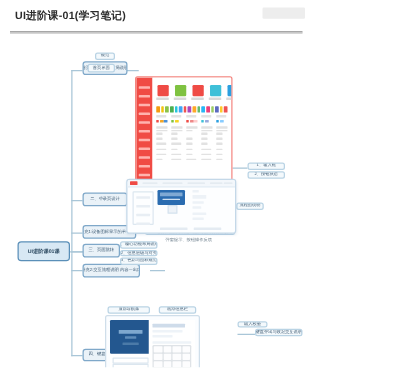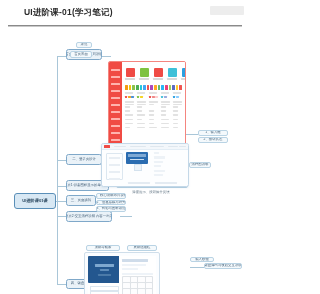--- a/index.html
+++ b/index.html
@@ -4,21 +4,21 @@
 <style>
   html,body{margin:0;padding:0;background:#ffffff;}
   body{
     width:250px;height:294px;overflow:hidden;position:relative;
     font-family:"Liberation Sans","DejaVu Sans",sans-serif;
     color:#3a3a3a;
   }
   
   #header{position:absolute;left:0;top:0;width:250px;height:30px;background:#fff;}
   #doc-title{
-    position:absolute;left:24px;top:7px;
+    position:absolute;left:12px;top:7px;
     font-size:8.5px;font-weight:700;letter-spacing:.2px;color:#2b2b2b;
     white-space:nowrap;
   }
   #title-rule{position:absolute;left:8px;top:25px;width:234px;height:1px;background:#8a8a8a;}
   #title-rule2{position:absolute;left:8px;top:26px;width:234px;height:1px;background:#c9c9c9;}
   #header-blob{position:absolute;right:6px;top:6px;width:34px;height:9px;background:#ededed;border-radius:1px;}
 
   
   #canvas{position:absolute;left:0;top:30px;width:250px;height:264px;background:#fff;overflow:hidden;}
 

